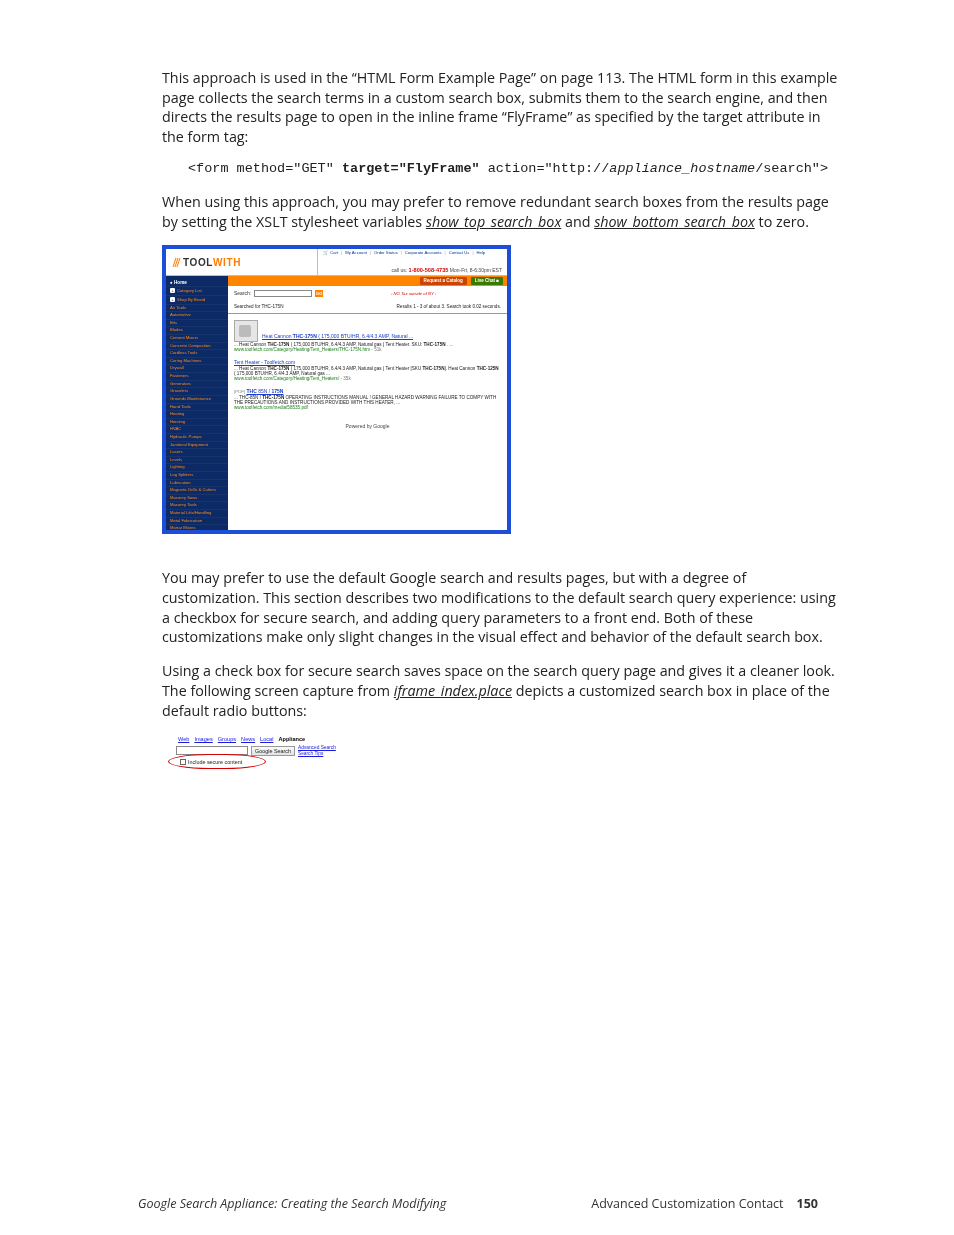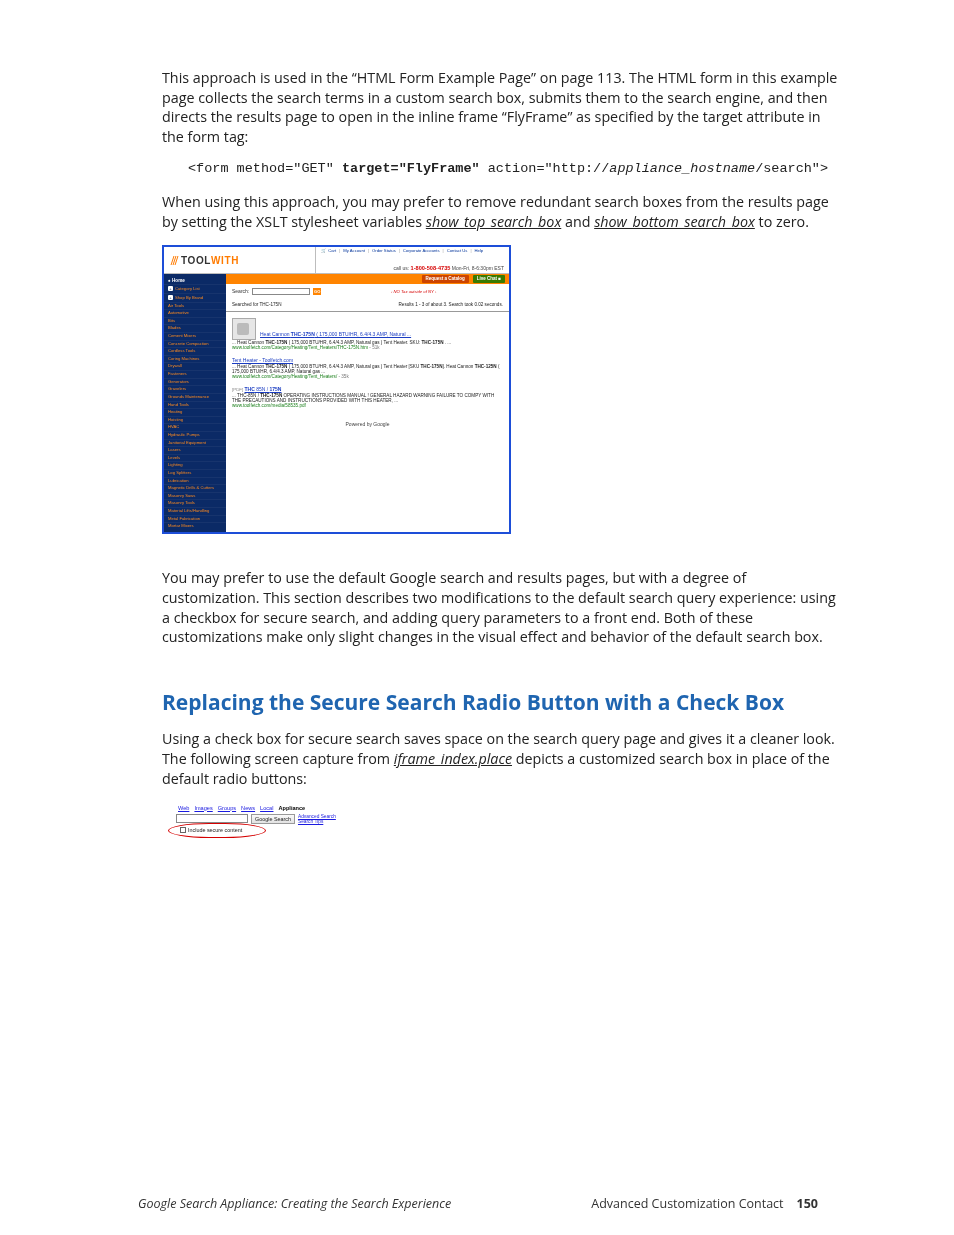--- a/index.html
+++ b/index.html
@@ -32,21 +32,21 @@
     color: #222;
   }
   .codeblock .bold { font-weight: bold; }
   .codeblock .ital { font-style: italic; }
   .para em { font-style: italic; text-decoration: underline; }
 
   
   .fig-toolfetch {
     width: 349px;
     height: 289px;
-    border: 2px solid #1d4ed8;
+    border: 4px solid #1d4ed8;
     margin: 10px 0 34px 0;
     background: #fff;
     font-family: Arial, Helvetica, sans-serif;
     font-size: 5px;
     line-height: 1.1;
     overflow: hidden;
   }
   .tf-header {
     display: flex;
     border-bottom: 1px solid #bdbdbd;
@@ -298,21 +298,20 @@
             <div class="tf-url">www.toolfetch.com/media/58535.pdf</div>
           </div>
           <div class="tf-powered">Powered by Google</div>
         </div>
       </div>
     </div>
   </div>
 
   <p class="para" style="margin-top:18px;">You may prefer to use the default Google search and results pages, but with a degree of customization. This section describes two modifications to the default search query experience: using a checkbox for secure search, and adding query parameters to a front end. Both of these customizations make only slight changes in the visual effect and behavior of the default search box.</p>
 
-  <h2 class="h2">Replacing the Secure Search Radio Button with a Check Box</h2>
   <p class="para">
     <span>Using a check box for secure search saves space on the search query page and gives it a cleaner look. The following screen capture from </span><em>iframe_index.place</em><span> depicts a customized search box in place of the default radio buttons:</span>
   </p>
 
   <div class="fig-google">
     <div class="fg-tabs" id="fg-tabs">
         <span class="fg-tab">Web</span>
         <span class="fg-tab">Images</span>
         <span class="fg-tab">Groups</span>
         <span class="fg-tab">News</span>
@@ -330,15 +329,15 @@
     <div class="fg-check">
       <div class="fg-checkbox"></div>
       <div class="fg-checklabel">Include secure content</div>
     </div>
     <div class="fg-oval"></div>
   </div>
 
 </div>
 
 <div class="footer">
-  <span class="left">Google Search Appliance: Creating the Search Experience</span>
+  <span class="left">Google Search Appliance: Creating the Search Modifying</span>
   <span class="right"><span>Advanced Customization Contact</span>&nbsp;&nbsp;&nbsp;&nbsp;<b>150</b></span>
 </div>
 
 </body></html>

